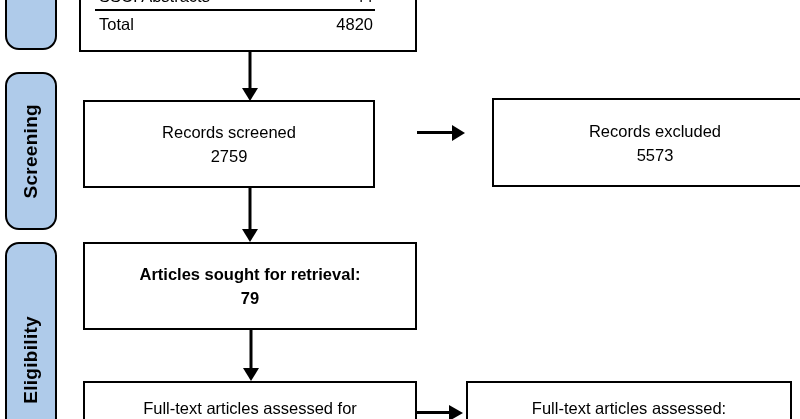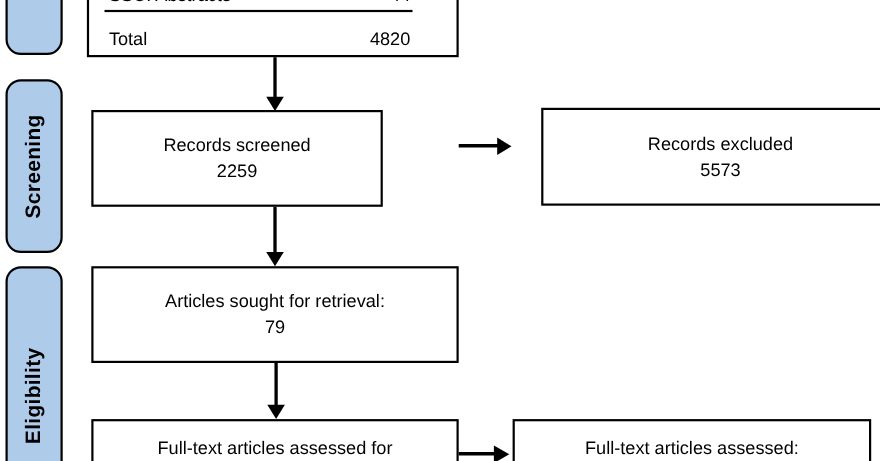--- a/index.html
+++ b/index.html
@@ -60,40 +60,40 @@
     text-align: center;
   }
   .top-anchored {
     display: flex;
     flex-direction: column;
     align-items: center;
     padding-top: 13px;
     text-align: center;
   }
   .box-identification-total { left: 79px;  top: -28px; width: 338px; height: 80px; }
-  .box-records-screened     { left: 83px;  top: 100px; width: 265px; height: 88px; }
+  .box-records-screened     { left: 83px;  top: 100px; width: 292px; height: 88px; }
   .box-records-excluded     { left: 492px; top: 98px;  width: 326px; height: 89px; }
-  .box-articles-sought      { left: 83px;  top: 242px; width: 334px; height: 88px; }
+  .box-articles-sought      { left: 83px;  top: 242px; width: 334px; height: 88px; font-weight: bold; }
   .box-fulltext-assessed    { left: 83px;  top: 381px; width: 334px; height: 70px; }
   .box-fulltext-excluded    { left: 466px; top: 381px; width: 326px; height: 70px; }
 
   
   .tbl { margin: 0 40px 0 14px; }
   .trow {
     display: flex;
     justify-content: space-between;
     align-items: flex-end;
     font-size: 16.5px;
   }
   .trow-cut {
     height: 34px;
     border-bottom: 2.5px solid var(--line, #000000);
     padding-bottom: 1px;
   }
-  .trow-total { padding-top: 13px; }
+  .trow-total { padding-top: 1px; }
   .trow .lbl { padding-left: 4px; }
   .trow .val { padding-right: 2px; }
 
   
   .arrow-layer {
     position: absolute;
     left: 0; top: 0;
     width: 800px; height: 419px;
     pointer-events: none;
   }
@@ -123,21 +123,21 @@
       </div>
       <div class="trow trow-total">
         <span class="lbl">Total</span>
         <span class="val">4820</span>
       </div>
     </div>
   </div>
 
   <div class="fbox box-records-screened centered">
     <span>Records screened</span>
-    <span>2259</span>
+    <span>2759</span>
   </div>
 
   <div class="fbox box-records-excluded centered">
     <span>Records excluded</span>
     <span>5573</span>
   </div>
 
   <div class="fbox box-articles-sought centered">
     <span>Articles sought for retrieval:</span>
     <span>79</span>

